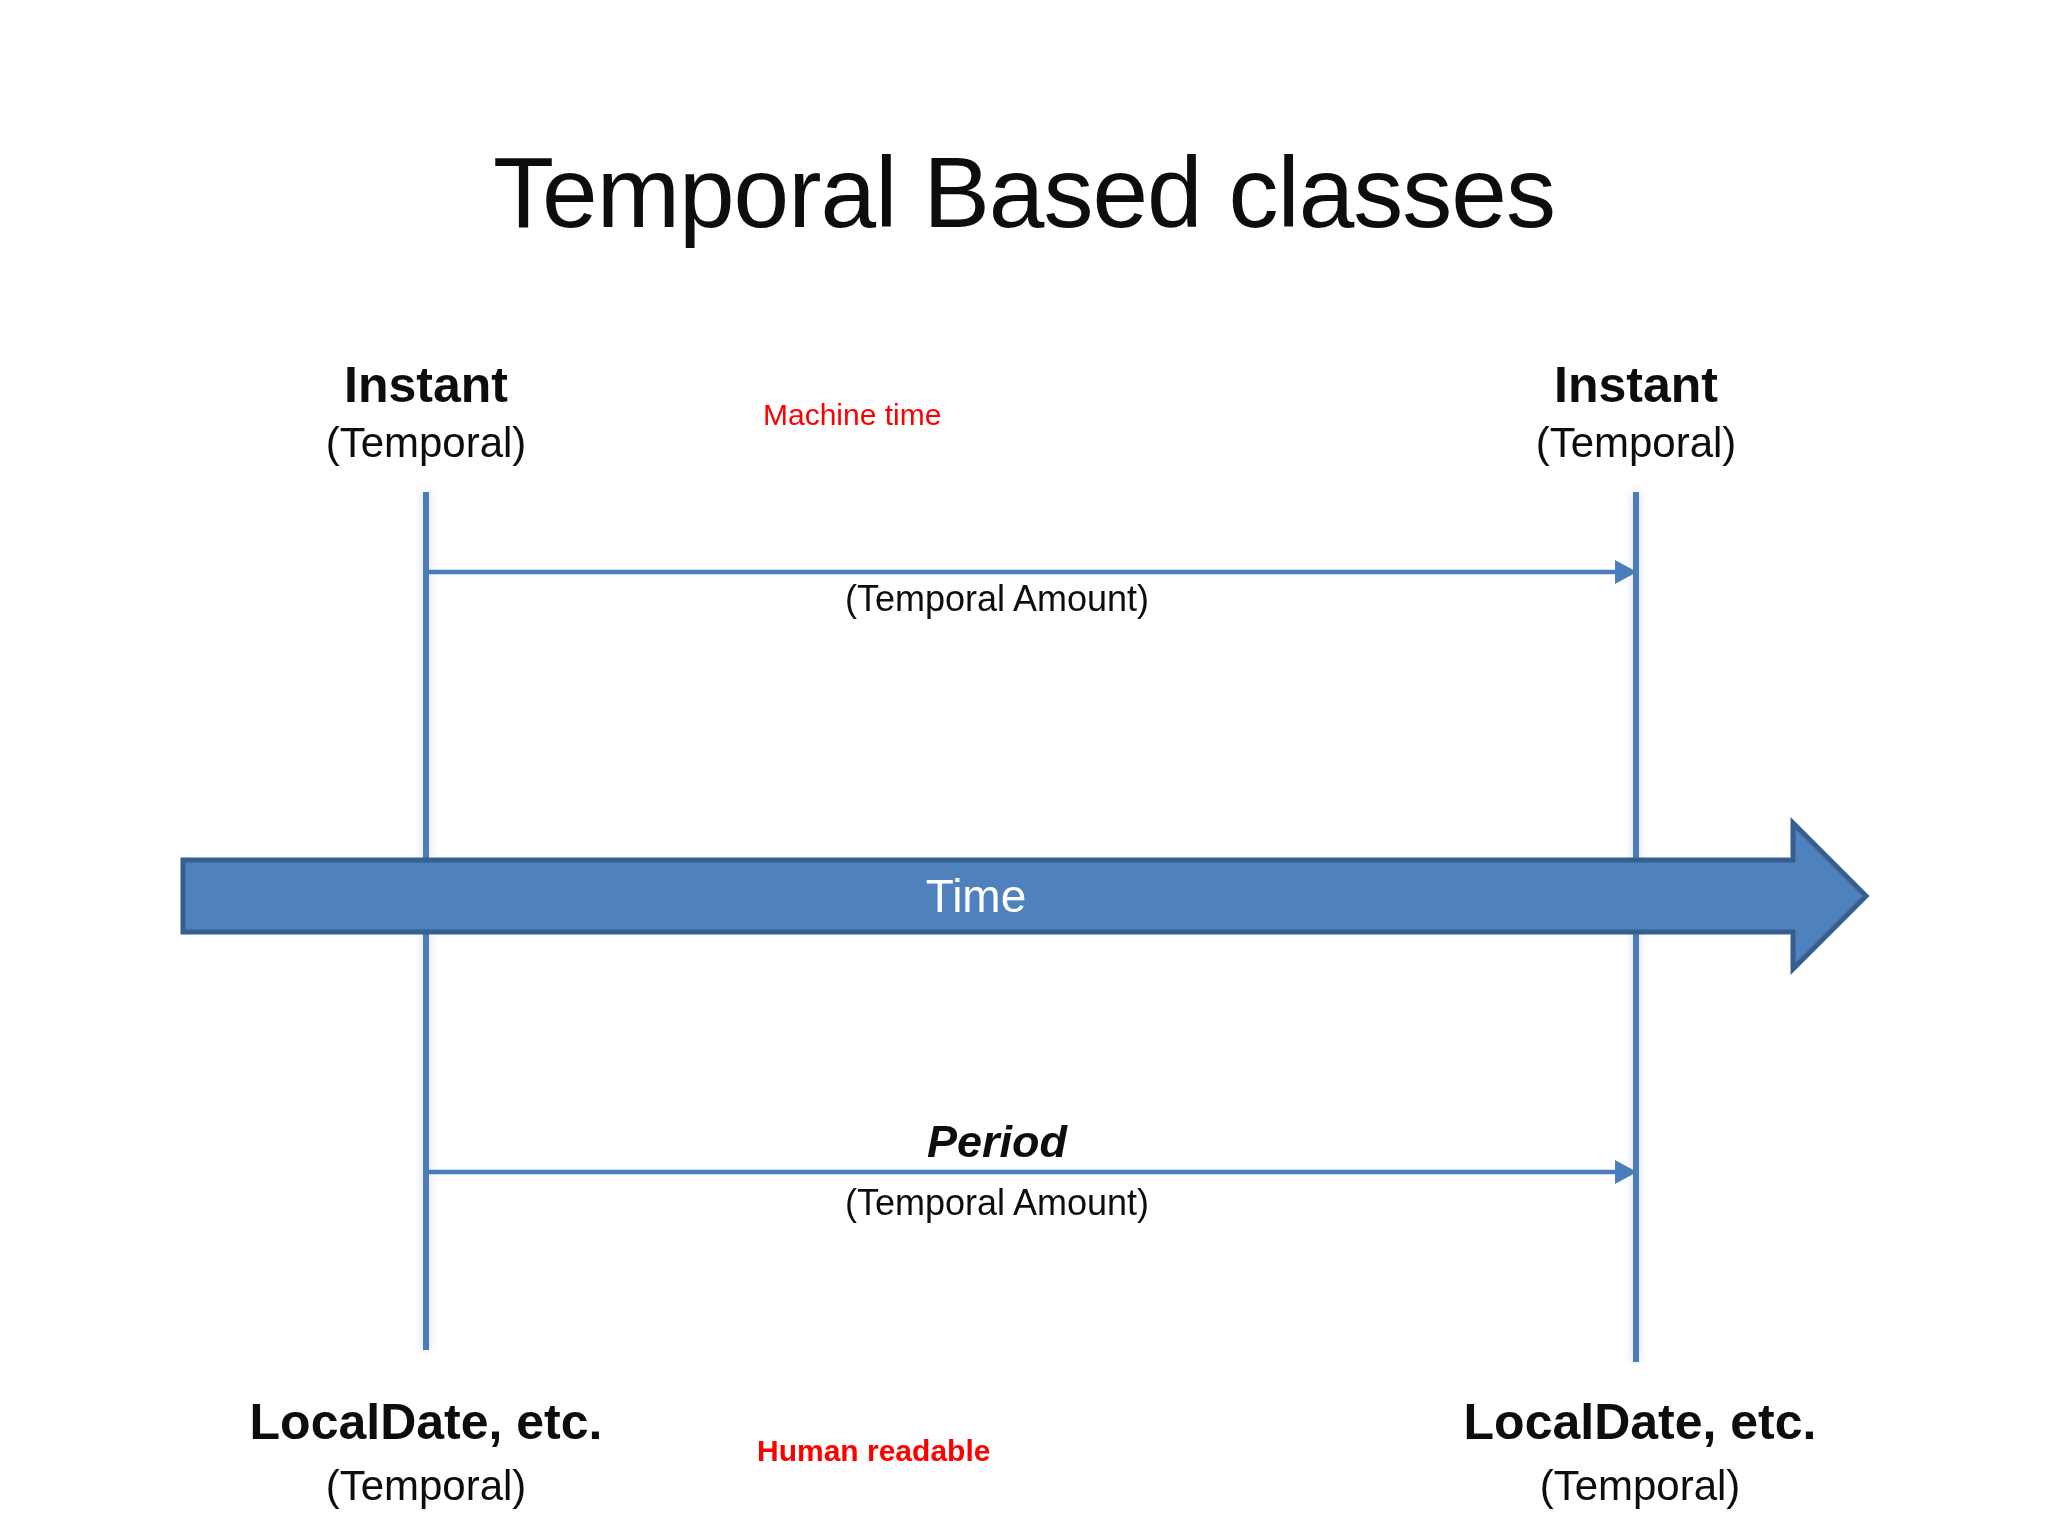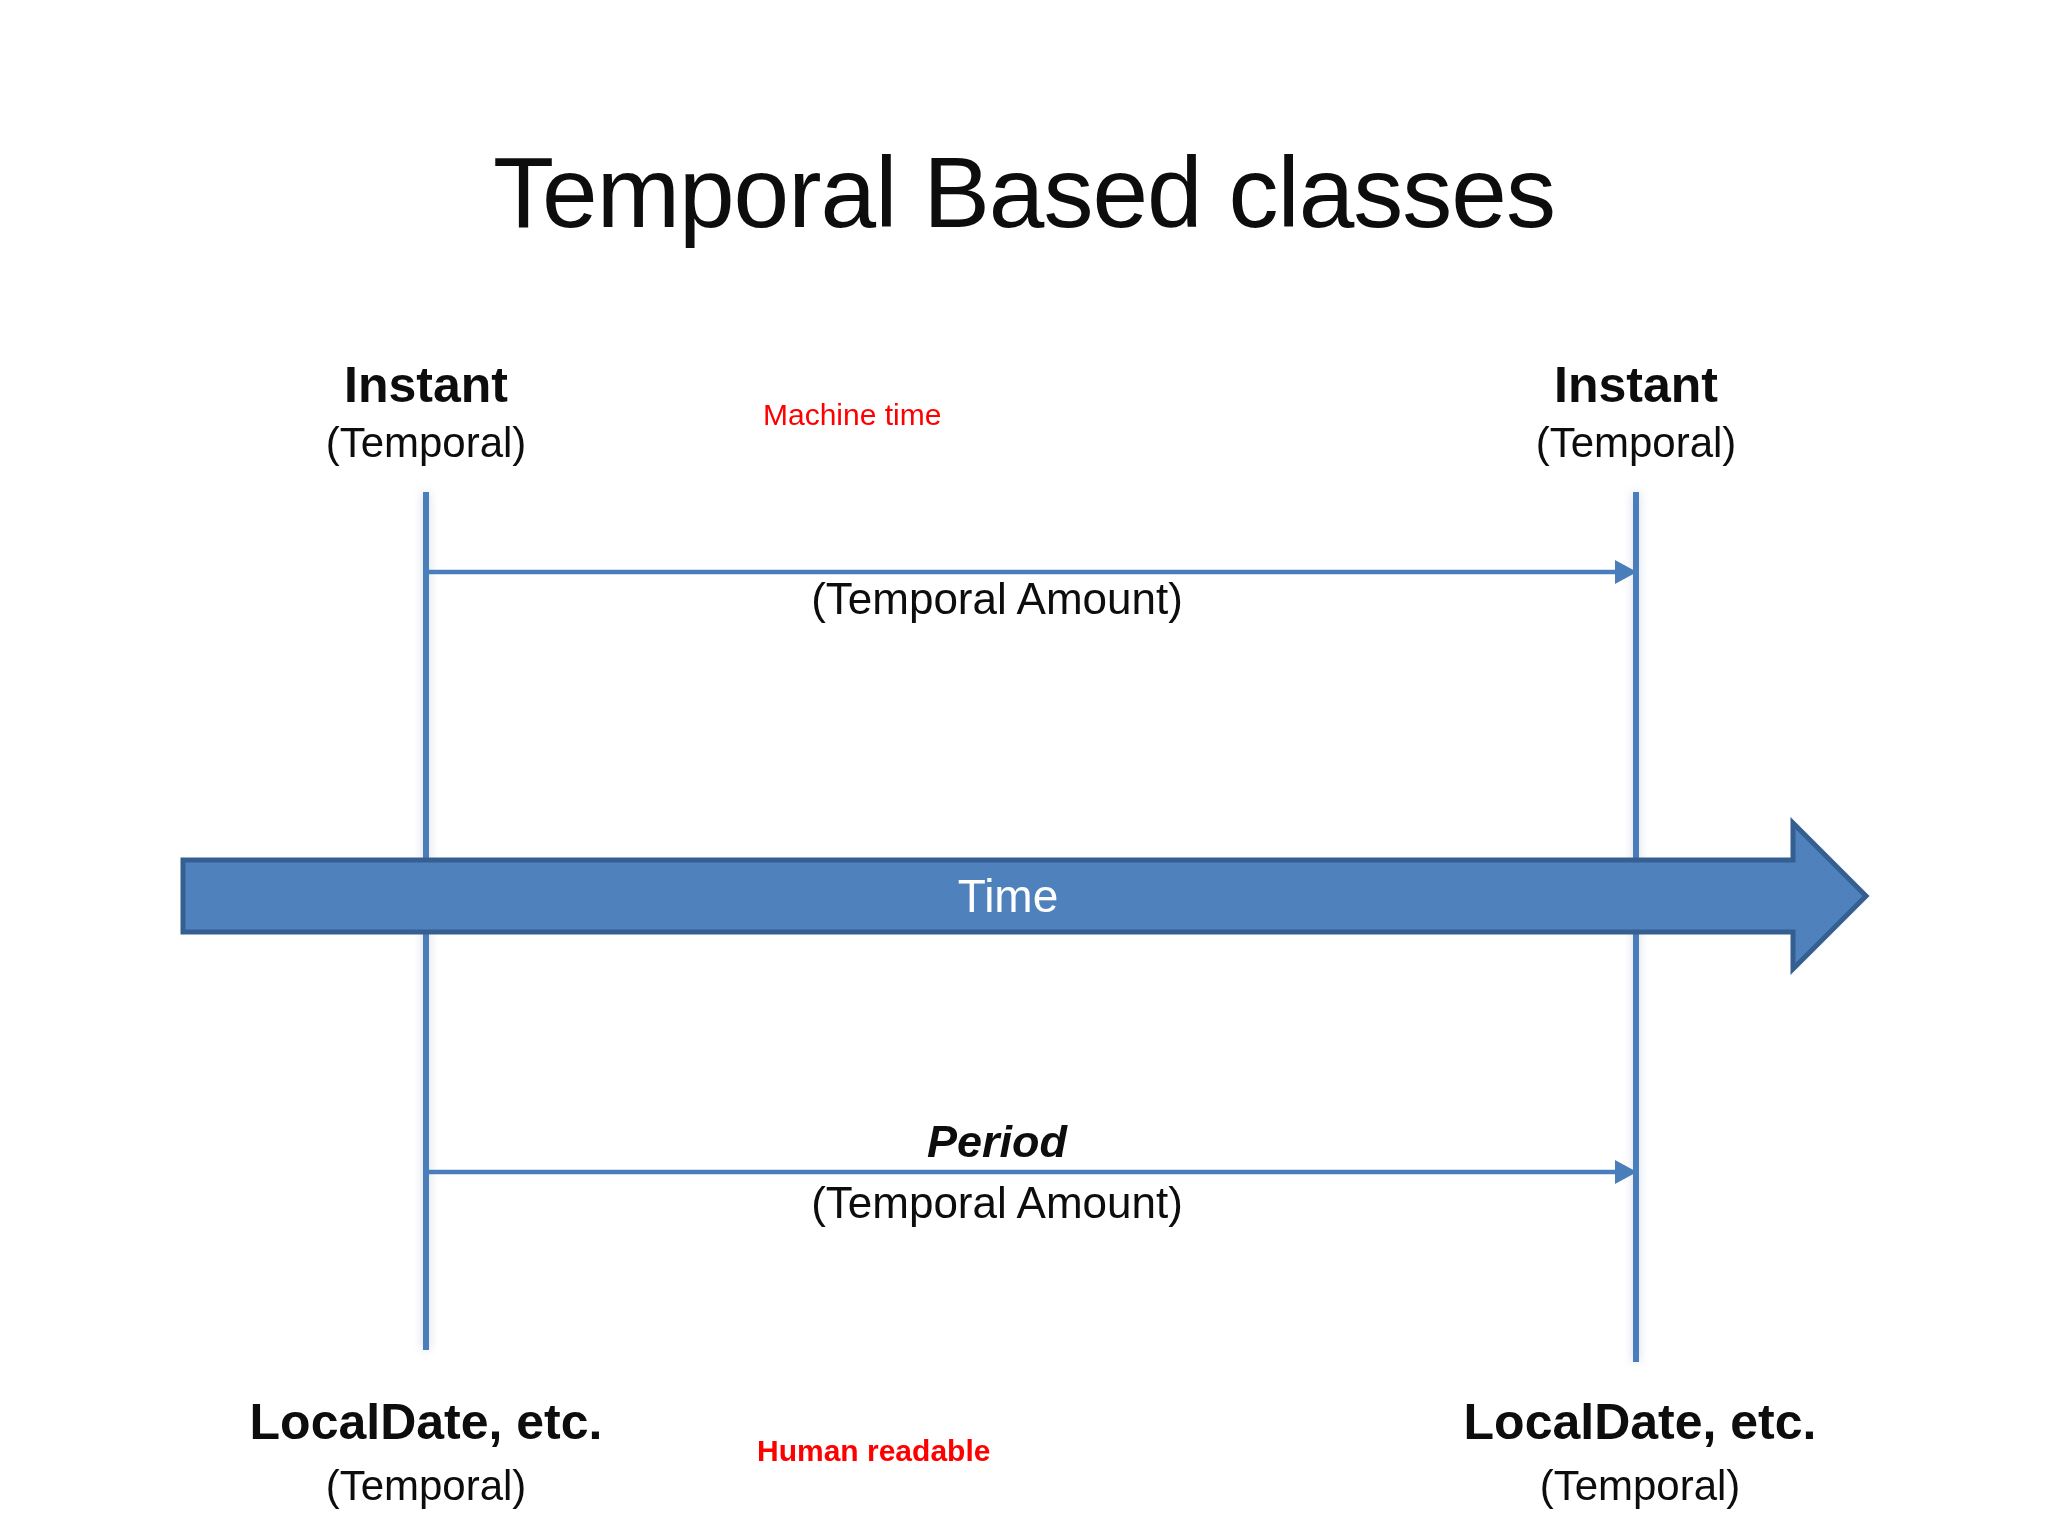--- a/index.html
+++ b/index.html
@@ -25,23 +25,23 @@
   .label { width: 500px; text-align: center; color: #0d0d0d; }
   .label .cls { font-weight: bold;  font-size: 50px; line-height: 58px; }
   .label .cat { font-weight: normal; font-size: 42px; line-height: 58px; }
   .label.wide-gap .cls, .label.wide-gap .cat { line-height: 64px; }
   .caption {
     width: 520px; 
     color: #ff0000; font-size: 30px; line-height: 46px;
   }
   .span-label { left: 392px; width: 1210px; text-align: center; color: #0d0d0d; }
   .span-label.bold { font-weight: bold; font-size: 45px; line-height: 56px; }
-  .span-label.reg  { font-weight: normal; font-size: 44px; line-height: 50px; }
+  .span-label.reg  { font-weight: normal; font-size: 36px; line-height: 50px; }
   .time-label {
-    left: 758px; width: 500px; top: 869px;
+    left: 726px; width: 500px; top: 869px;
     text-align: center; color: #ffffff;
     font-size: 46px; line-height: 54px;
   }
   .vline {
     width: 6px;
     background: #4a7ebb;
     box-shadow: 0 0 10px rgba(150, 165, 195, 0.45);
   }
   svg.shapes { position: absolute; left: 0; top: 0; }
 </style>

